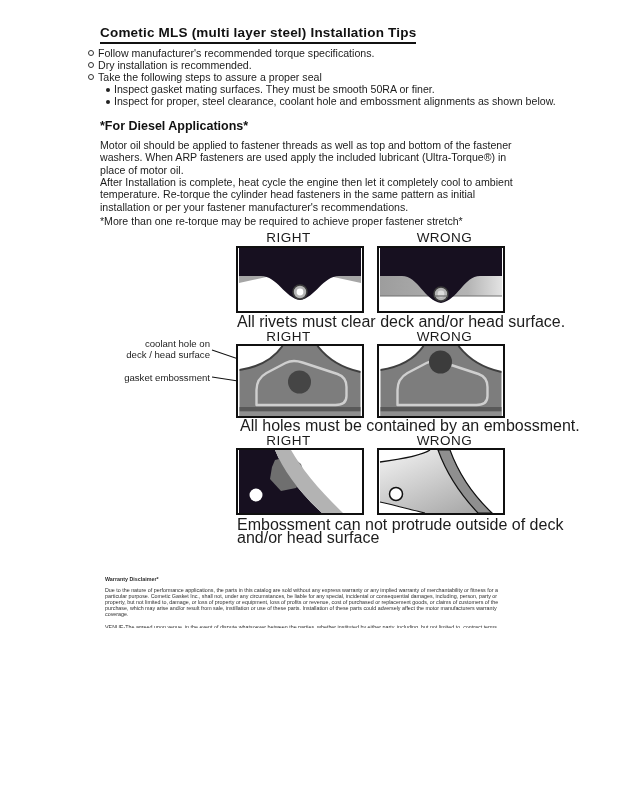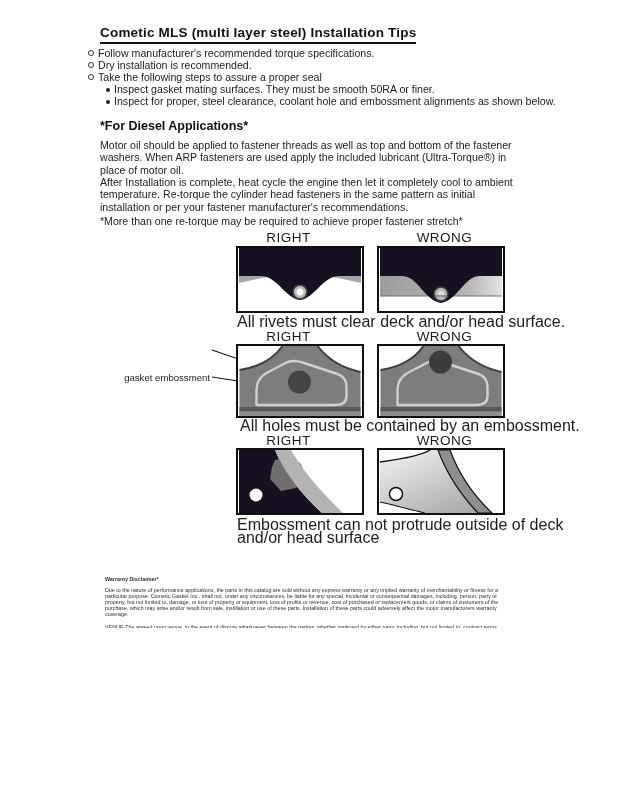--- a/index.html
+++ b/index.html
@@ -94,20 +94,24 @@
         <line x1="0" y1="48" x2="122" y2="48" stroke="#707070" stroke-width="1"></line>
         <path d="M0,0 H122 V28 H100 C84,28 78,52 61,55 C44,52 38,28 22,28 H0 Z" fill="#171020"></path>
         <circle cx="61" cy="46" r="7" fill="#b5b5b5" stroke="#3a3a3a" stroke-width="1.6"></circle>
         <circle cx="61" cy="46" r="3.4" fill="#dcdcdc"></circle>
         <line x1="54.5" y1="48" x2="67.5" y2="48" stroke="#777777" stroke-width="1.4"></line>
       </svg>
     </div>
   </div>
   <div class="caption" style="left:237px;top:316px;">All rivets must clear deck and/or head surface.</div>
 
+  <div class="callout" style="top:338px;">
+    <div>coolant hole on</div>
+    <div>deck / head surface</div>
+  </div>
   <div class="callout" style="top:372px;">
     <div>gasket embossment</div>
   </div>
   <svg class="leader-svg" width="200" height="55" viewBox="0 0 200 55">
     <line x1="107" y1="15" x2="189" y2="43" stroke="#111111" stroke-width="1.1"></line>
     <line x1="107" y1="42" x2="153" y2="49" stroke="#111111" stroke-width="1.1"></line>
   </svg>
 
   <div class="diag-labels" style="top:329px;">
     <span>RIGHT</span>

